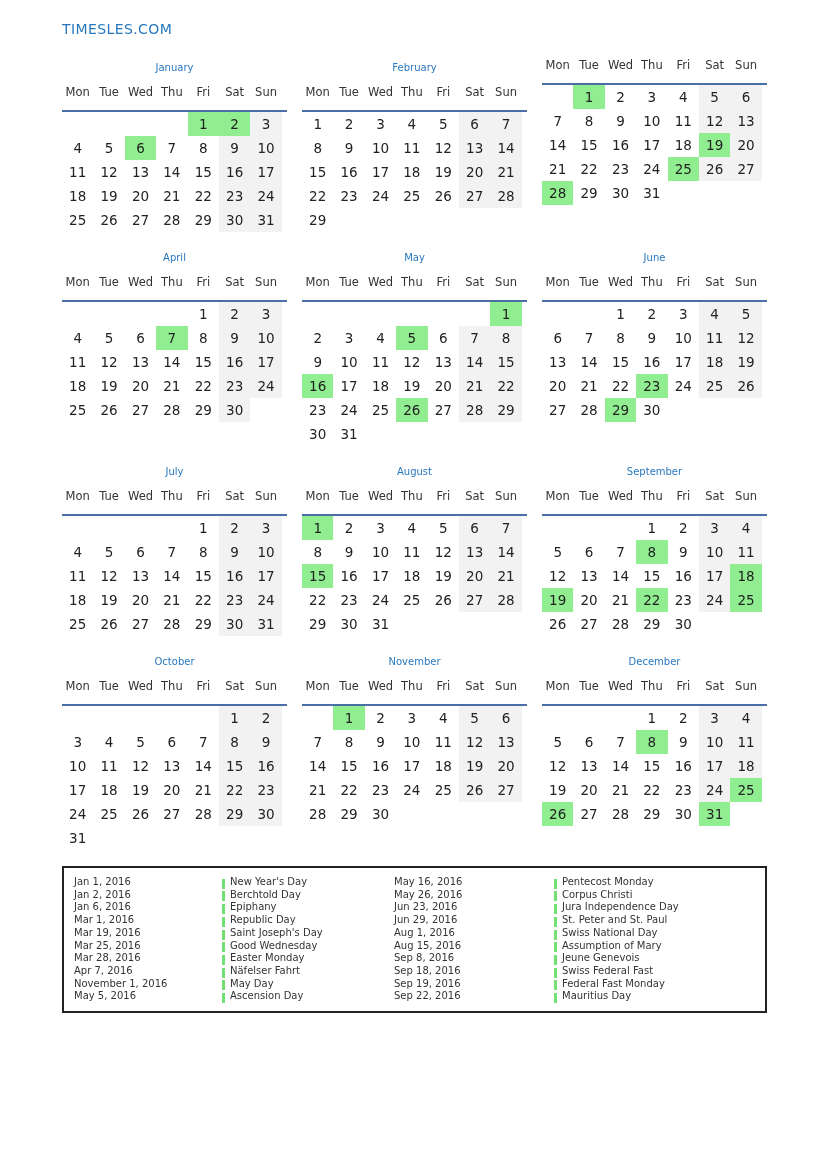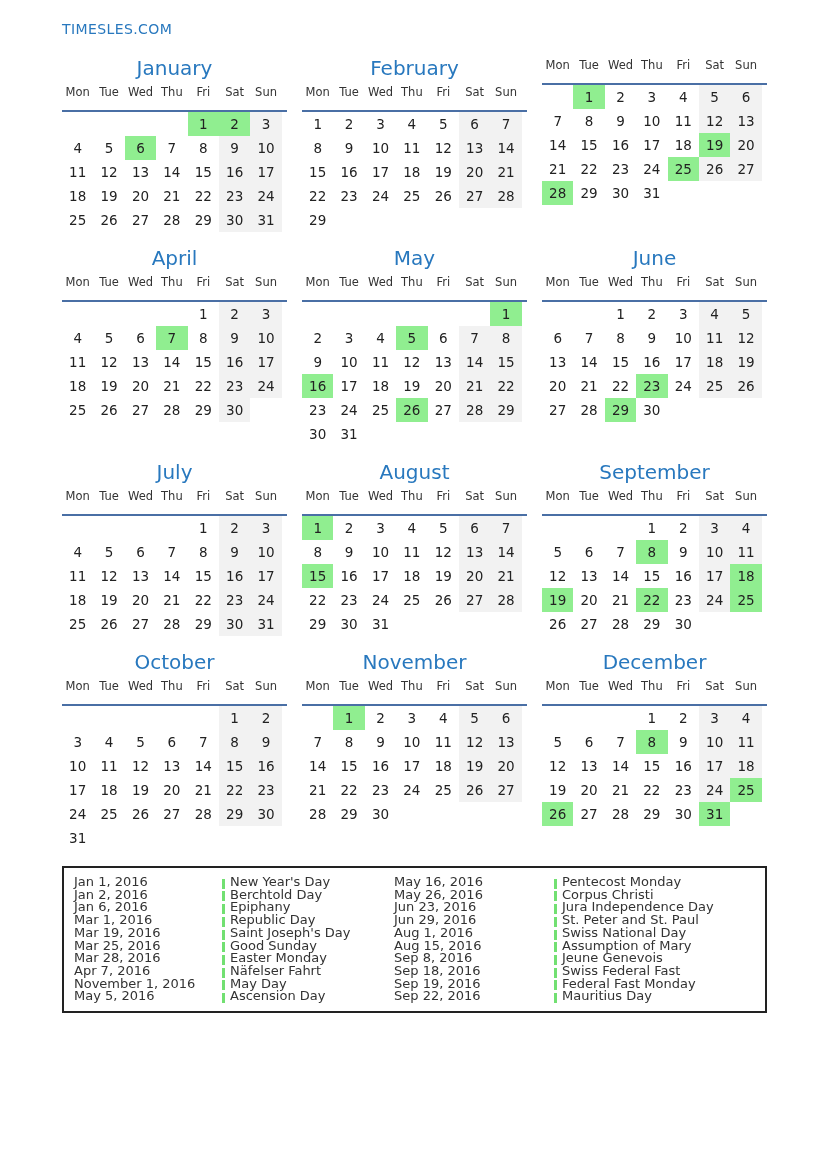--- a/index.html
+++ b/index.html
@@ -7,31 +7,31 @@
     width:827px; height:1169px; position:relative;
     font-family:"DejaVu Sans","Liberation Sans",sans-serif;
     color:#222;
   }
   .page { position:absolute; left:62px; top:0; width:705px; }
   .header { display:flex; justify-content:space-between; align-items:flex-start; margin-top:18px; height:40px; }
   .page-title { font-size:20px; font-weight:400; color:#222; margin:0; }
   .site-link { font-size:14px; color:#2878be; text-decoration:none; letter-spacing:0.4px; font-weight:500; margin-top:3px; cursor:pointer;text-align:right; }
   .band { display:flex; gap:15px; margin-bottom:16px; align-items:flex-start; }
   .month { width:225px; }
-  .mtitle { text-align:center; font-size:20px; color:#2878be; height:22px; line-height:20px; margin-bottom:5px; cursor:pointer; }
+  .mtitle { text-align:center; font-size:10px; color:#2878be; height:22px; line-height:20px; margin-bottom:5px; cursor:pointer; }
   .hrow { display:flex; border-bottom:2px solid #4a6fa5; padding-bottom:11px; }
   .dow { width:31.4px; text-align:center; font-size:11.5px; color:#333; }
   .drow { display:flex; }
   .cell { width:31.4px; height:24px; line-height:24px; text-align:center; font-size:13.5px; color:#222; }
   .we  { background:#f2f2f2; }
   .hol { background:#90ee90; }
   .legend {
     margin-top:4px; border:2px solid #222; padding:8px 8px 8px 10px;
     display:grid; grid-template-columns:148px 172px 160px 1fr;
-    font-size:13px; line-height:12.7px; color:#333;
+    font-size:10px; line-height:12.7px; color:#333;
   }
   .lg-date { white-space:nowrap; }
   .lg-name { white-space:nowrap; display:flex; align-items:flex-end; gap:5px; }
   .bar { display:inline-block; width:3px; height:10px; background:#72e072; flex:0 0 3px; }
 </style>
 </head>
 <body>
 
 <div class="page">
   <div class="header">
@@ -795,21 +795,21 @@
         <span>Saint Joseph's Day</span>
       </div>
       <div class="lg-date">Aug 1, 2016</div>
       <div class="lg-name">
         <div class="bar"></div>
         <span>Swiss National Day</span>
       </div>
       <div class="lg-date">Mar 25, 2016</div>
       <div class="lg-name">
         <div class="bar"></div>
-        <span>Good Sunday</span>
+        <span>Good Wednesday</span>
       </div>
       <div class="lg-date">Aug 15, 2016</div>
       <div class="lg-name">
         <div class="bar"></div>
         <span>Assumption of Mary</span>
       </div>
       <div class="lg-date">Mar 28, 2016</div>
       <div class="lg-name">
         <div class="bar"></div>
         <span>Easter Monday</span>

